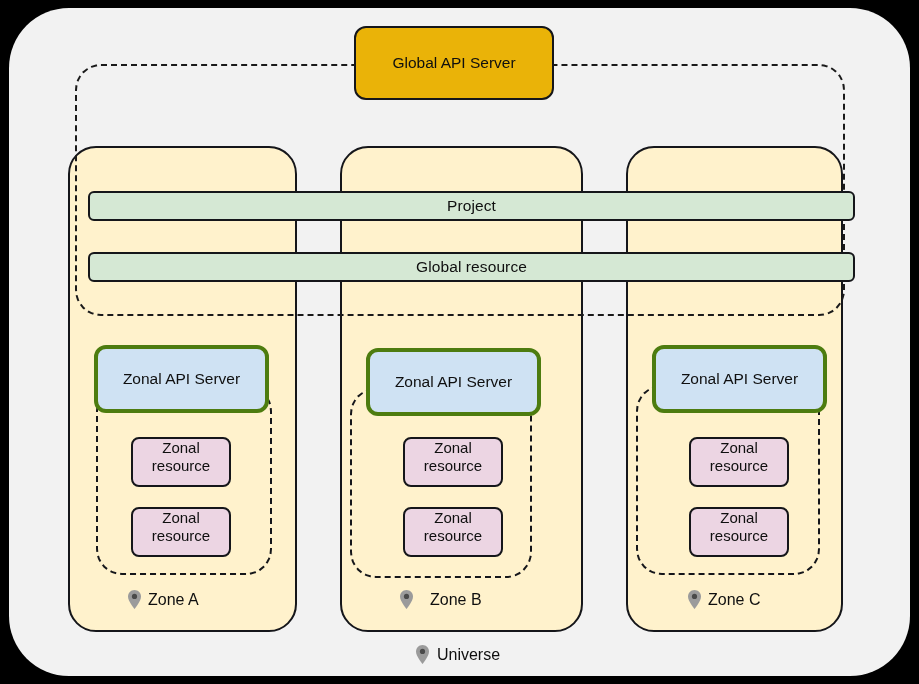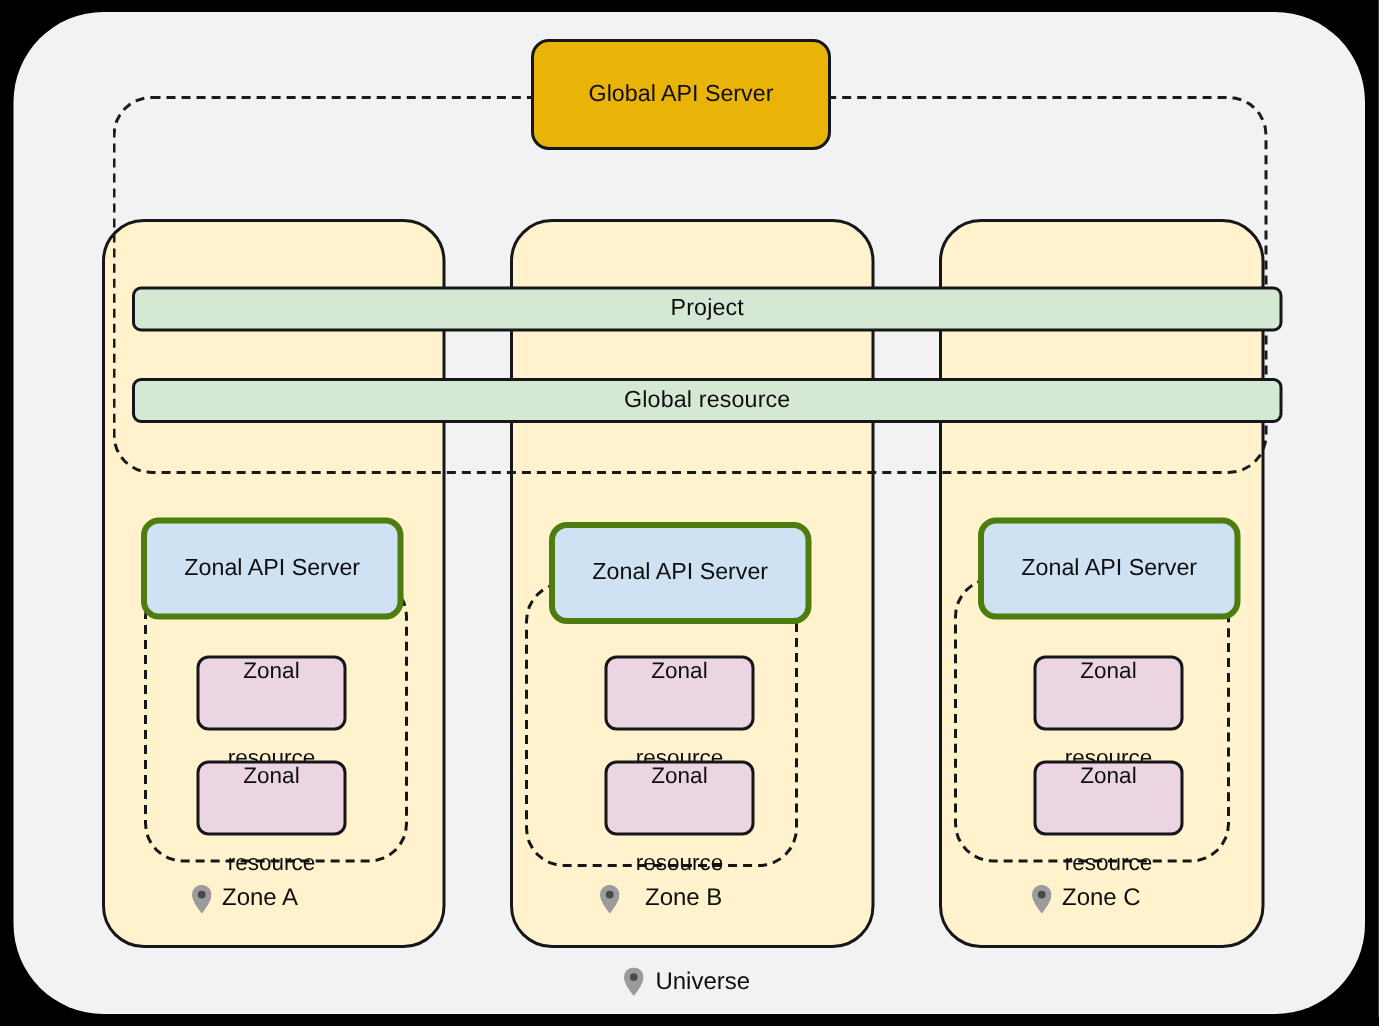--- a/index.html
+++ b/index.html
@@ -123,28 +123,27 @@
     border: 2px solid #15161a;
     border-radius: 8px;
     box-sizing: border-box;
     display: flex;
     flex-direction: column;
     align-items: center;
     justify-content: flex-start;
     font-size: 15px;
     line-height: 18px;
     color: #0f0f0f;
-    gap: 40px;
   }
 
   
   .zone-label {
     position: absolute;
     display: flex;
-    align-items: flex-start;
+    align-items: center;
     gap: 7px;
     font-size: 16px;
     color: #0f0f0f;
     white-space: nowrap;
   }
   .universe-label {
     position: absolute;
     left: 0;
     top: 645px;
     width: 916px;

